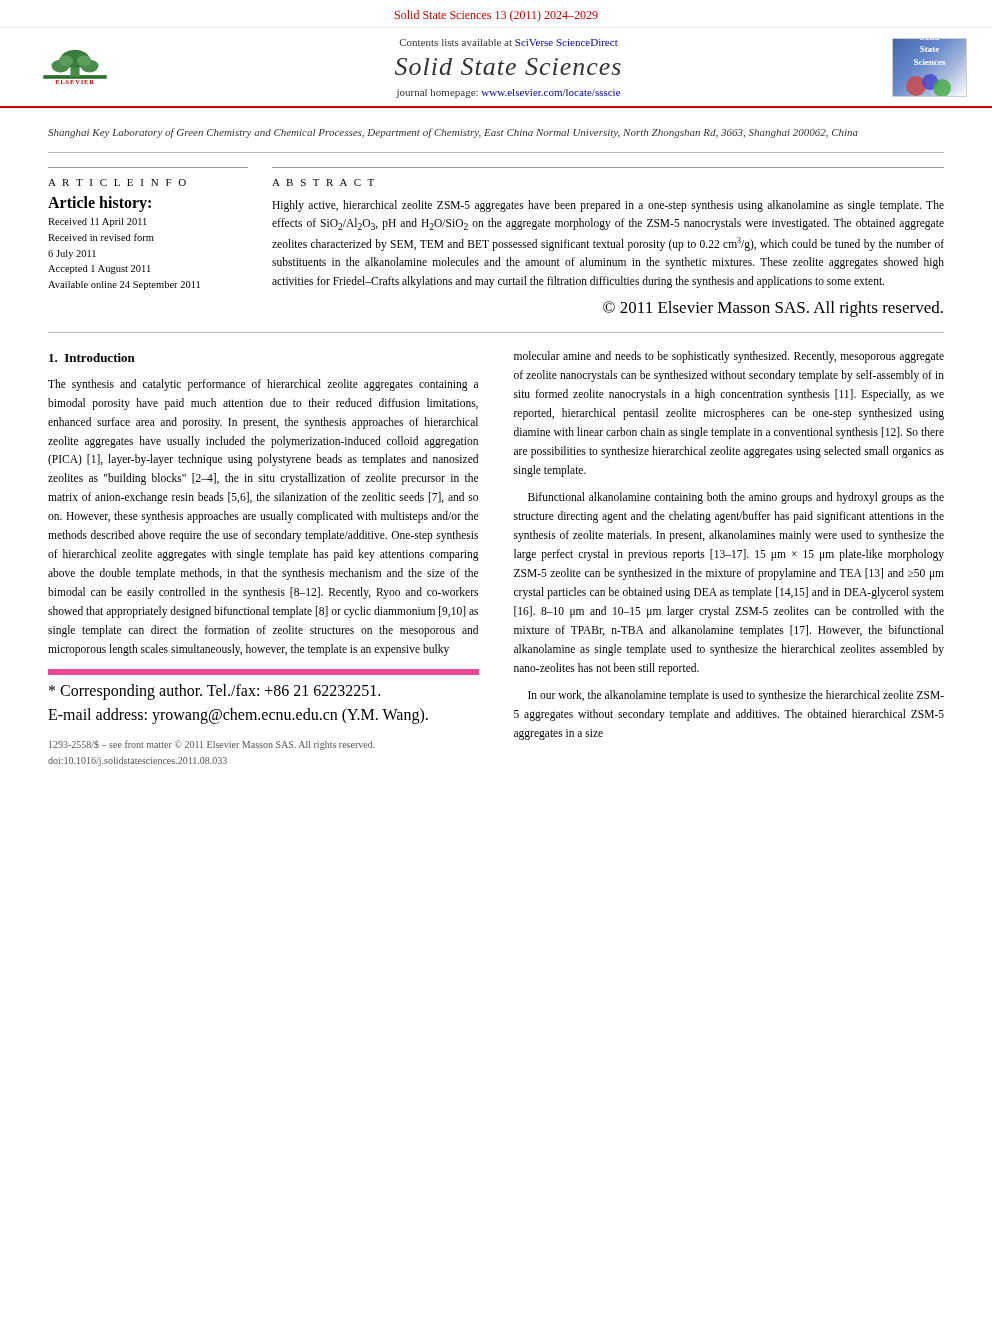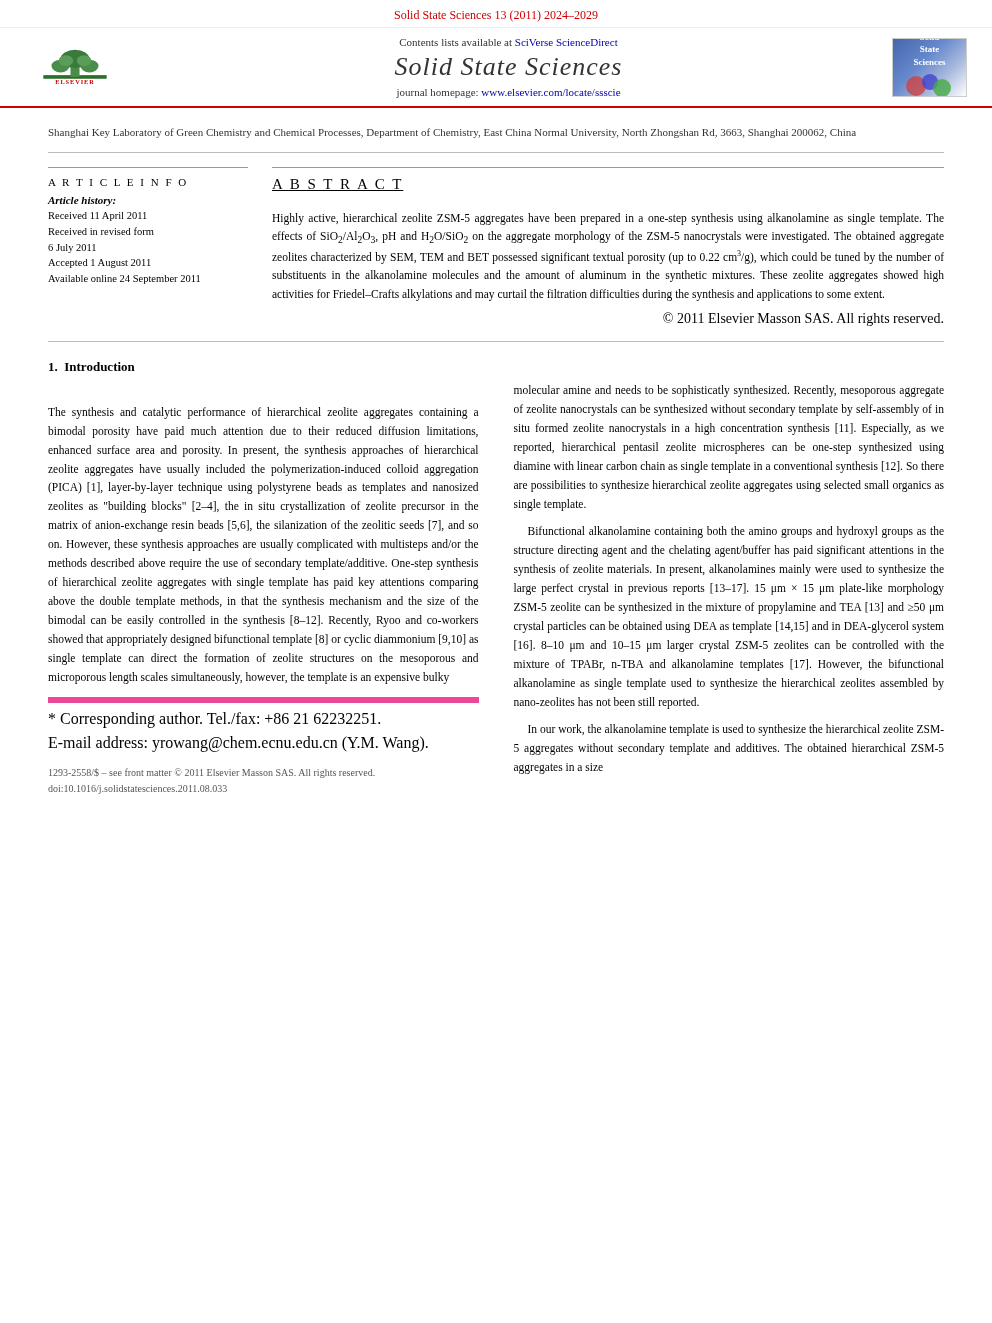--- a/index.html
+++ b/index.html
@@ -91,20 +91,21 @@
       margin-bottom: 10px;
       line-height: 1.35;
     }
     .authors {
       font-size: 13.5px;
       margin-bottom: 5px;
       color: #000;
     }
     .affiliation {
       font-size: 11px;
+      font-style: italic;
       color: #333;
       margin-bottom: 14px;
     }
     .two-col {
       display: flex;
       gap: 24px;
       margin-top: 8px;
     }
     .article-info {
       width: 200px;
@@ -118,53 +119,51 @@
       letter-spacing: 2px;
       color: #000;
       margin-bottom: 6px;
       font-weight: normal;
       text-transform: uppercase;
     }
     .article-info-section {
       margin-bottom: 8px;
     }
     .article-info-section-title {
-      font-style: italic;
-      font-weight: bold;
-      font-size: 11px;
+      font-weight: bold;
+      font-size: 16px;
       margin-bottom: 2px;
     }
     .article-info-line {
       font-size: 10.5px;
       line-height: 1.5;
       color: #000;
     }
     .abstract-col {
       flex: 1;
       border-top: 1px solid #999;
       padding-top: 8px;
     }
     .abstract-title {
-      font-size: 15px;
+      font-size: 11px;
       letter-spacing: 2px;
       text-transform: uppercase;
-      margin-bottom: 16px;
-      text-decoration: underline;
+      margin-bottom: 8px;
     }
     .abstract-text {
       font-size: 11.5px;
       line-height: 1.6;
       text-align: justify;
       color: #000;
     }
     .abstract-text sup {
       font-size: 8px;
     }
     .copyright {
-      font-size: 14px;
+      font-size: 17px;
       text-align: right;
       margin-top: 8px;
       color: #000;
     }
     .divider {
       border: none;
       border-top: 1px solid #bbb;
       margin: 14px 0;
     }
     .body-two-col {
@@ -193,21 +192,20 @@
     .section-num {
       font-size: 13px;
       font-weight: bold;
     }
     .body-para {
       margin-bottom: 8px;
       text-indent: 14px;
     }
     .body-para:first-of-type {
       text-indent: 0;
-      margin-top: 25px;
     }
     .footnote-area {
       border-top: 6px solid #ec4899;
       margin-top: 10px;
       padding-top: 4px;
       font-size: 16px;
       line-height: 1.5;
     }
     .bottom-bar {
       font-size: 10px;

